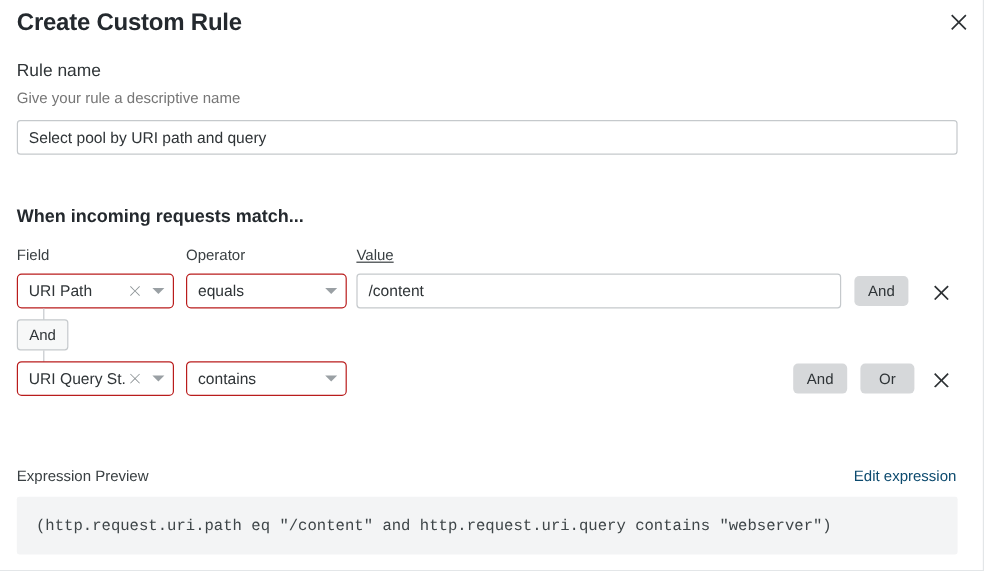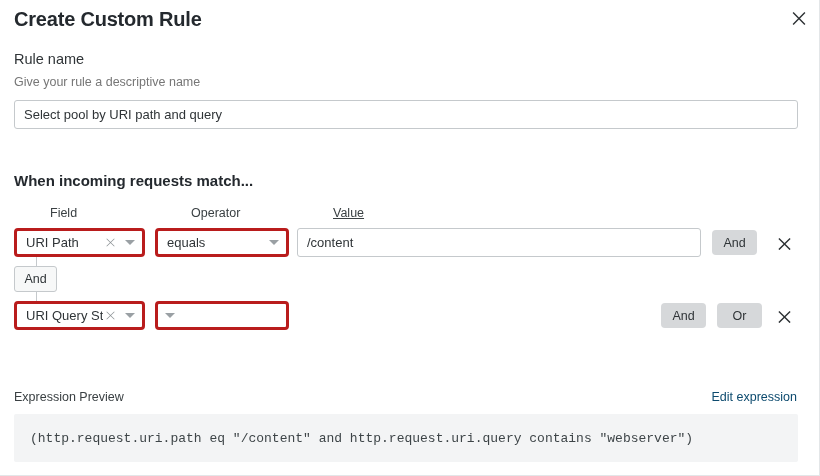--- a/index.html
+++ b/index.html
@@ -75,31 +75,30 @@
     font-weight: bold;
     color: #24292e;
   }
 
   
   .col-head {
     position: absolute;
     top: 206px;
     font-size: 12.5px;
     color: #3a4043;
-    margin-left: 36px;
   }
   #col-field    { left: 14px; }
   #col-operator { left: 155px; }
   #col-value    { left: 297px; text-decoration: underline; }
 
   
   .select-box {
     position: absolute;
     height: 29px;
-    border: 3px solid #b91c1c;
+    border: 1px solid #b91c1c;
     border-radius: 4px;
     background: #fff;
     display: flex;
     align-items: center;
     cursor: pointer;
   }
   .select-text {
     flex: 1 1 auto;
     font-size: 13px;
     color: #2f3437;
@@ -269,20 +268,21 @@
       <svg width="9" height="9" viewBox="0 0 9 9" aria-hidden="true">
         <path d="M0.9 0.4 L4.5 4 L8.1 0.4 L8.6 0.9 L5 4.5 L8.6 8.1 L8.1 8.6 L4.5 5 L0.9 8.6 L0.4 8.1 L4 4.5 L0.4 0.9 Z" fill="#8d9396"></path>
       </svg>
     </span>
     <span class="select-caret">
         <i class="caret-tri"></i>
       </span>
   </div>
 
   <div class="select-box" style="left:155px; top:301px; width:134px;">
+    <span class="select-text">contains</span>
     <span class="select-caret">
         <i class="caret-tri"></i>
       </span>
   </div>
 
 
   <button class="logic-btn" style="left:661px; top:303px;">And</button>
   <button class="logic-btn inactive" style="left:717px; top:303px;">Or</button>
 
   <button class="row-delete" style="left:774px; top:306px;">

